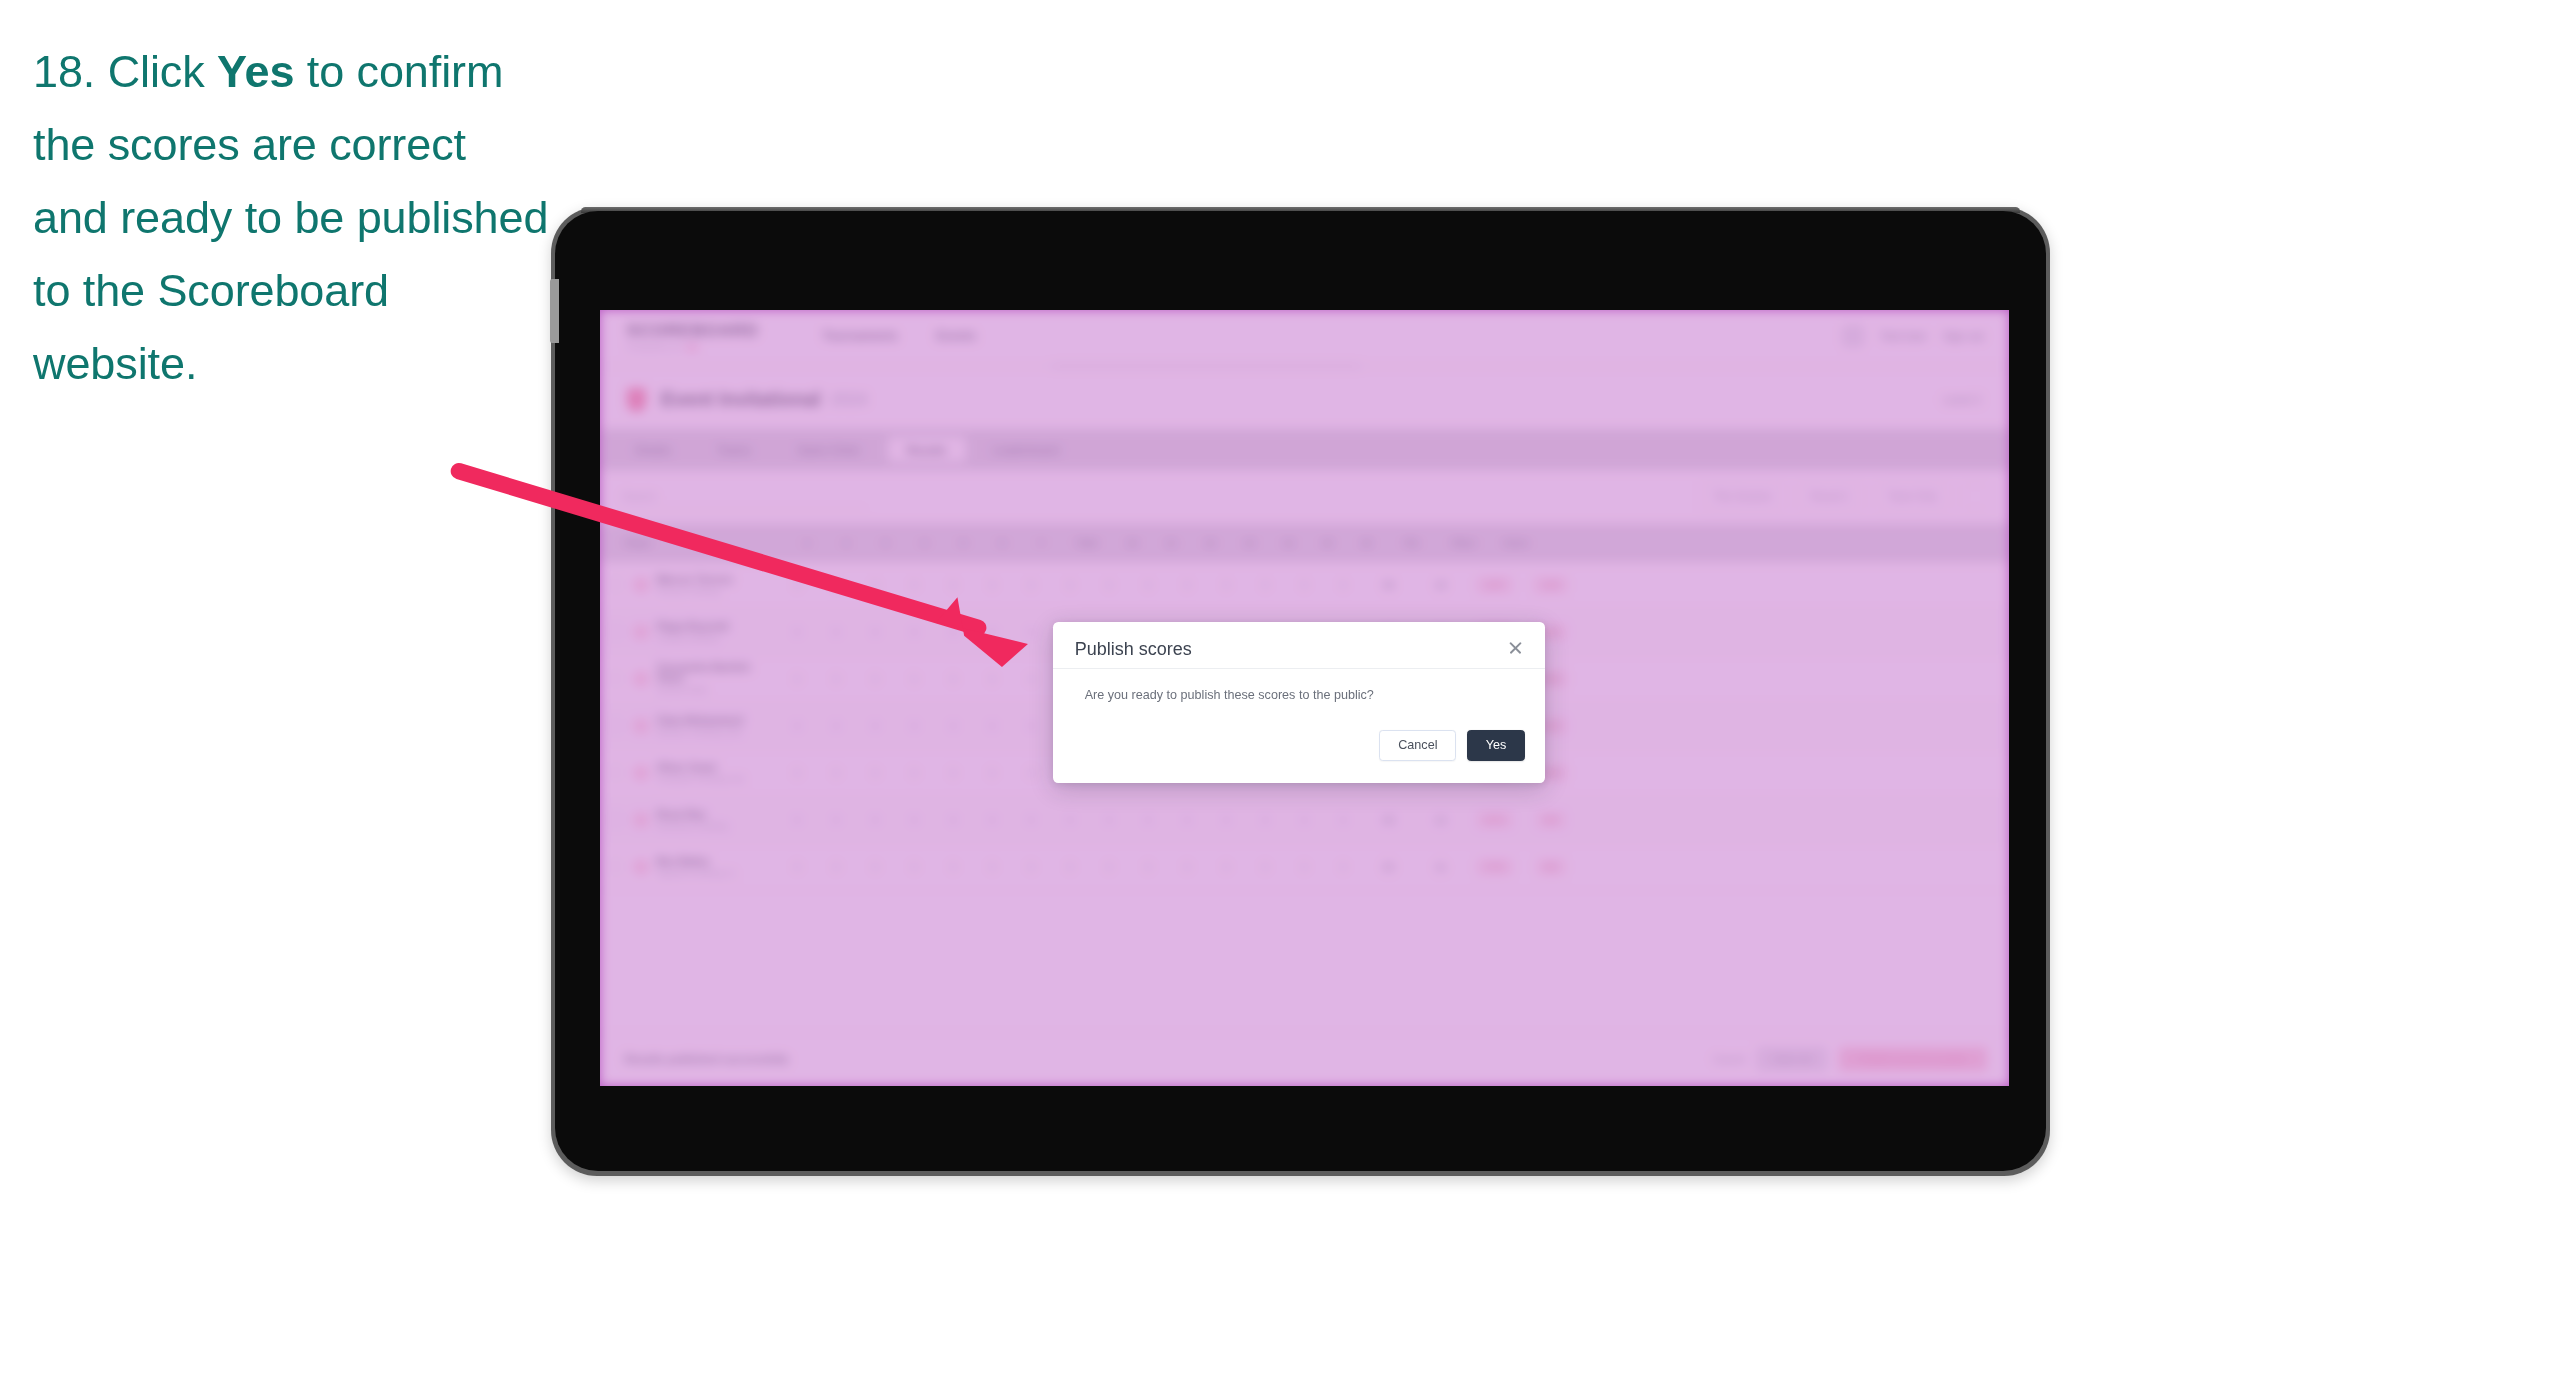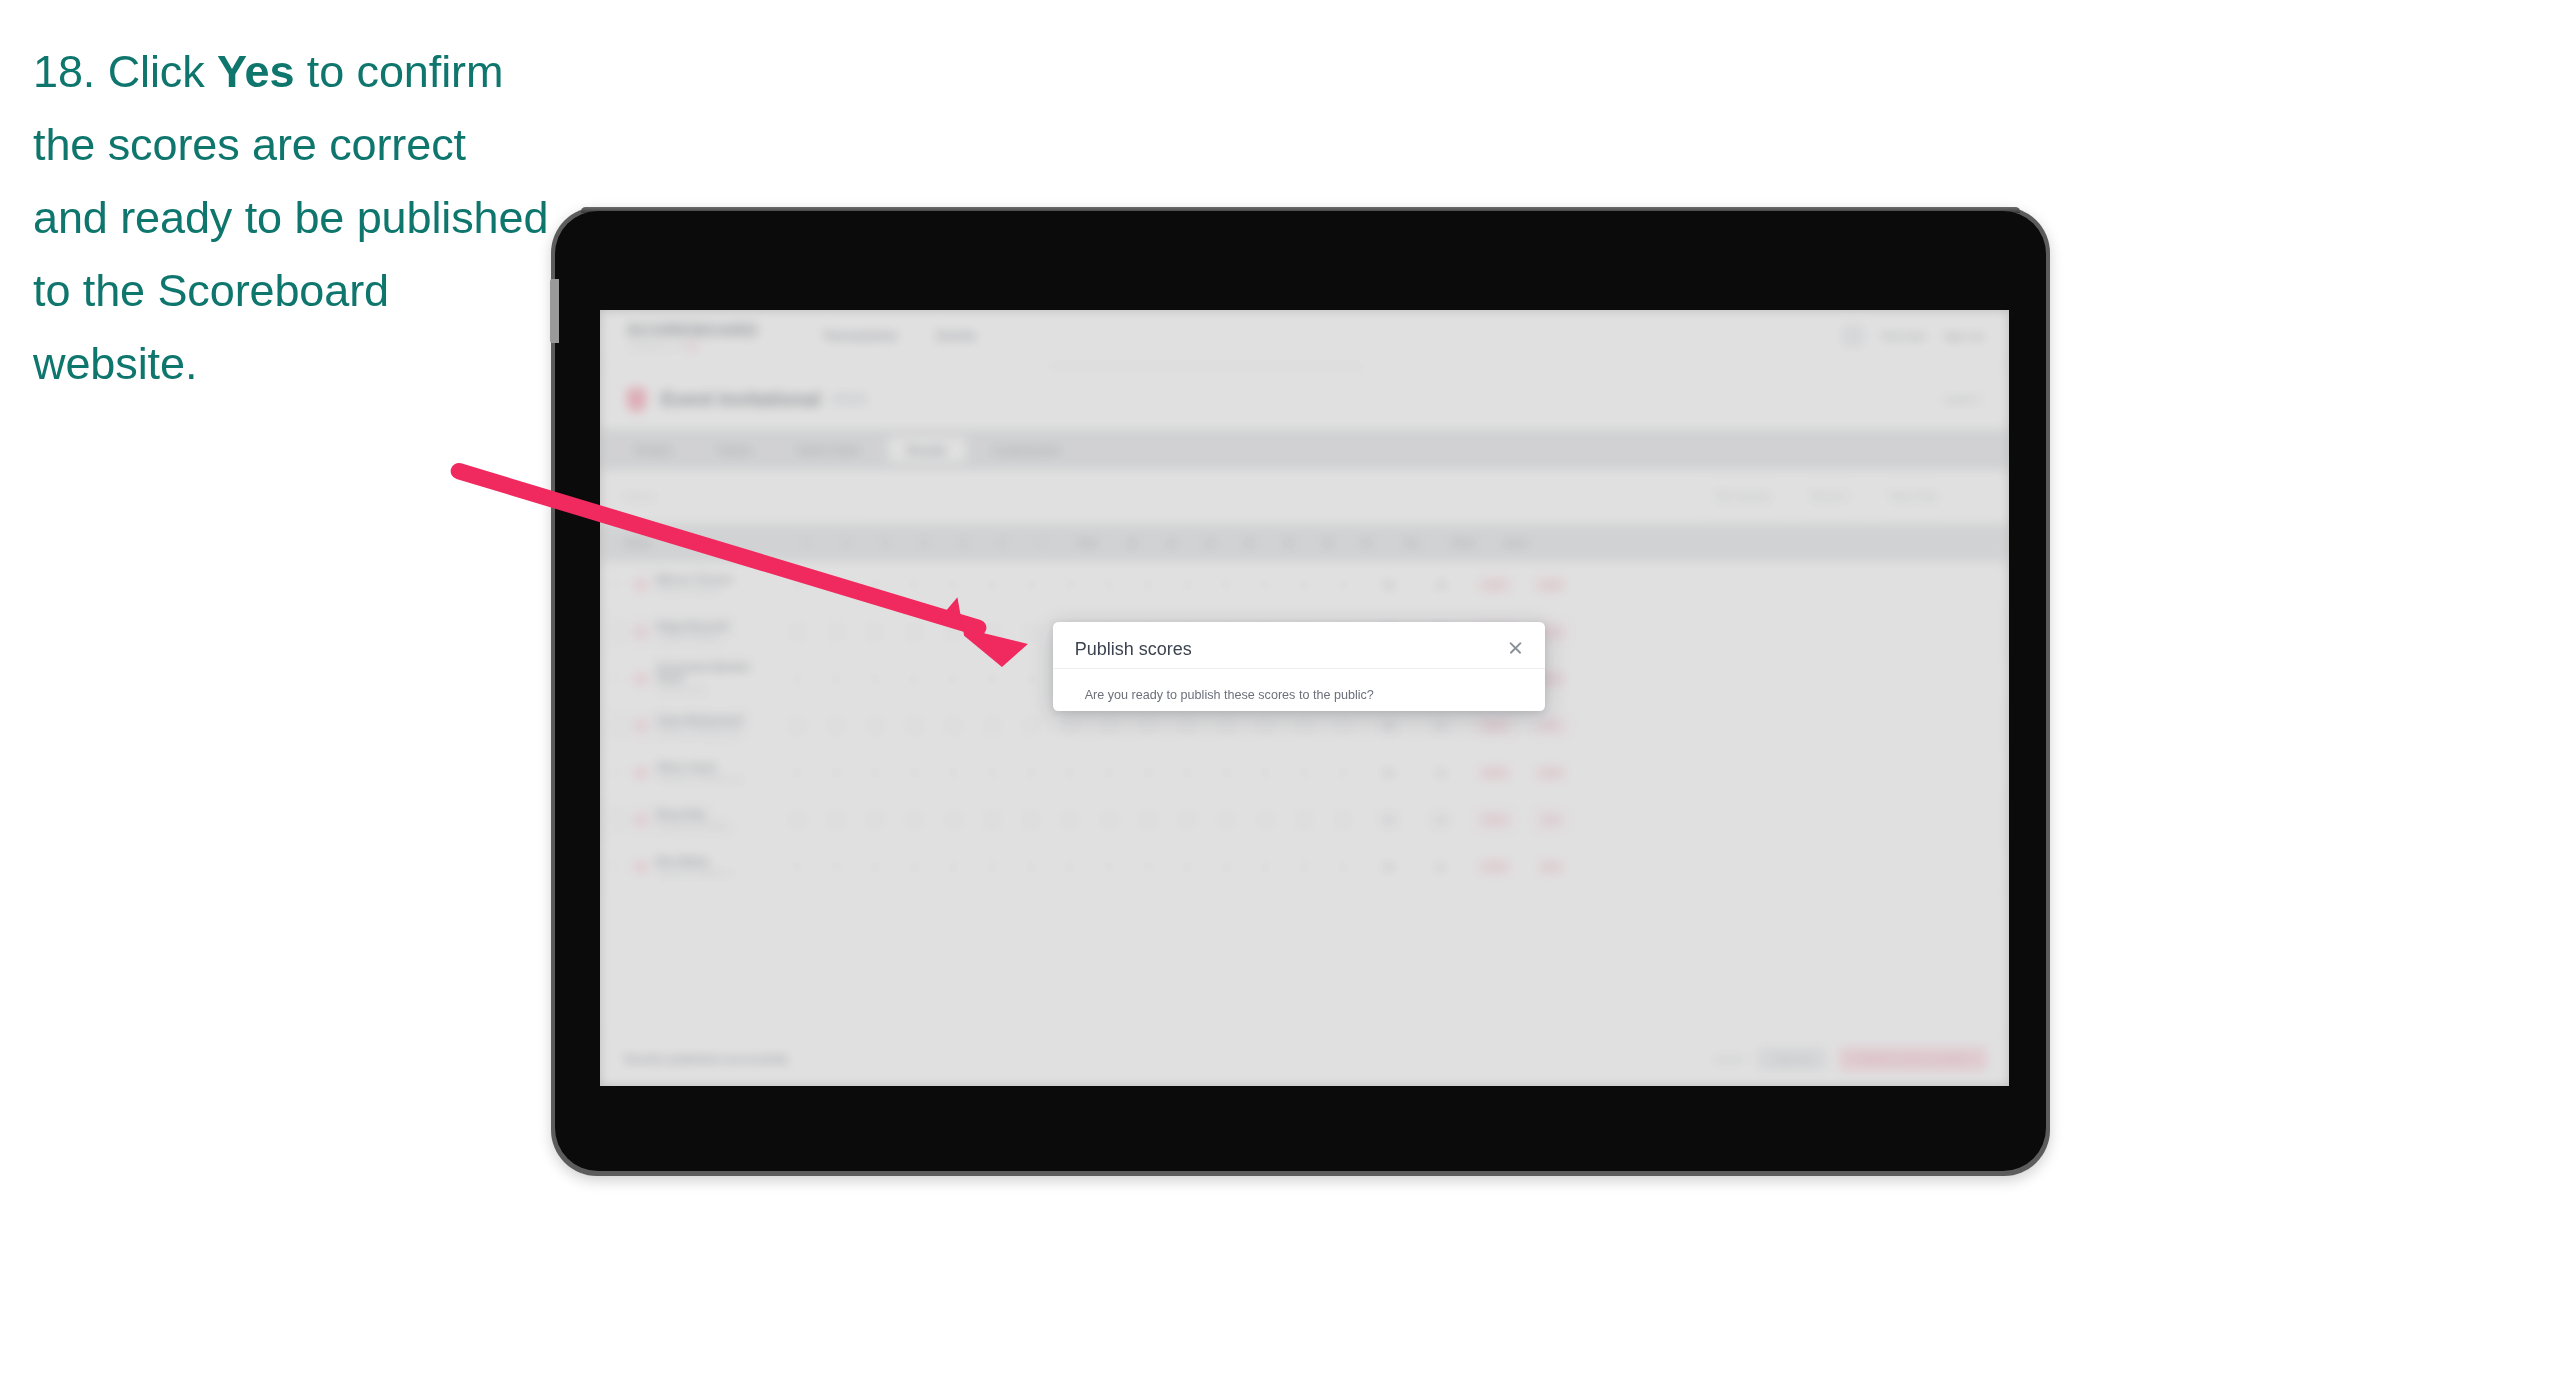--- a/index.html
+++ b/index.html
@@ -72,21 +72,21 @@
   .cam-dot.d3 { top: 490px; width: 24px; height: 13.4px; left: 88px;
                 background: radial-gradient(circle at 55% 45%, #1b2a55 0 28%, #070707 60%);}
   .cam-dot.d4 { top: 520px; width: 27px; height: 15px; }
   .cam-dot.d5 { top: 551px; width: 27px; height: 15px; }
 
   
   #screen {
     position: absolute;
     left: 45px; top: 99px;
     width: 1409px; height: 776px;
-    background: #a3a3a3;
+    background: #a21caf;
     overflow: hidden;
   }
 
   
   #app {
     position: absolute; inset: 0;
     filter: blur(5.2px);
     opacity: 0.55;
     background: #ffffff;
   }
@@ -612,20 +612,24 @@
       <div id="dim"></div>
 
       <div id="dialog">
         <div class="dlg-head">
           <div class="dlg-title">Publish scores</div>
           <div class="dlg-close"></div>
         </div>
         <div class="dlg-body">
           <div class="dlg-msg">Are you ready to publish these scores to the public?</div>
         </div>
+        <div class="dlg-actions">
+          <button class="btn btn-cancel">Cancel</button>
+          <button class="btn btn-yes" style="background: rgb(44, 55, 73); border-color: rgb(44, 55, 73);">Yes</button>
+        </div>
       </div>
 
     </div>
   </div>
 </div>
 
 <svg id="arrow" viewBox="0 0 3471 1868">
   <g id="arrow-g">
     <line id="arrow-line" x1="618" y1="635" x2="1318" y2="846" stroke-width="22" stroke-linecap="round" stroke="#f0295e"></line>
     <polygon id="arrow-head" points="1385,868 1262,838 1290,805 1299,857 1350,899" fill="#f0295e"></polygon>

